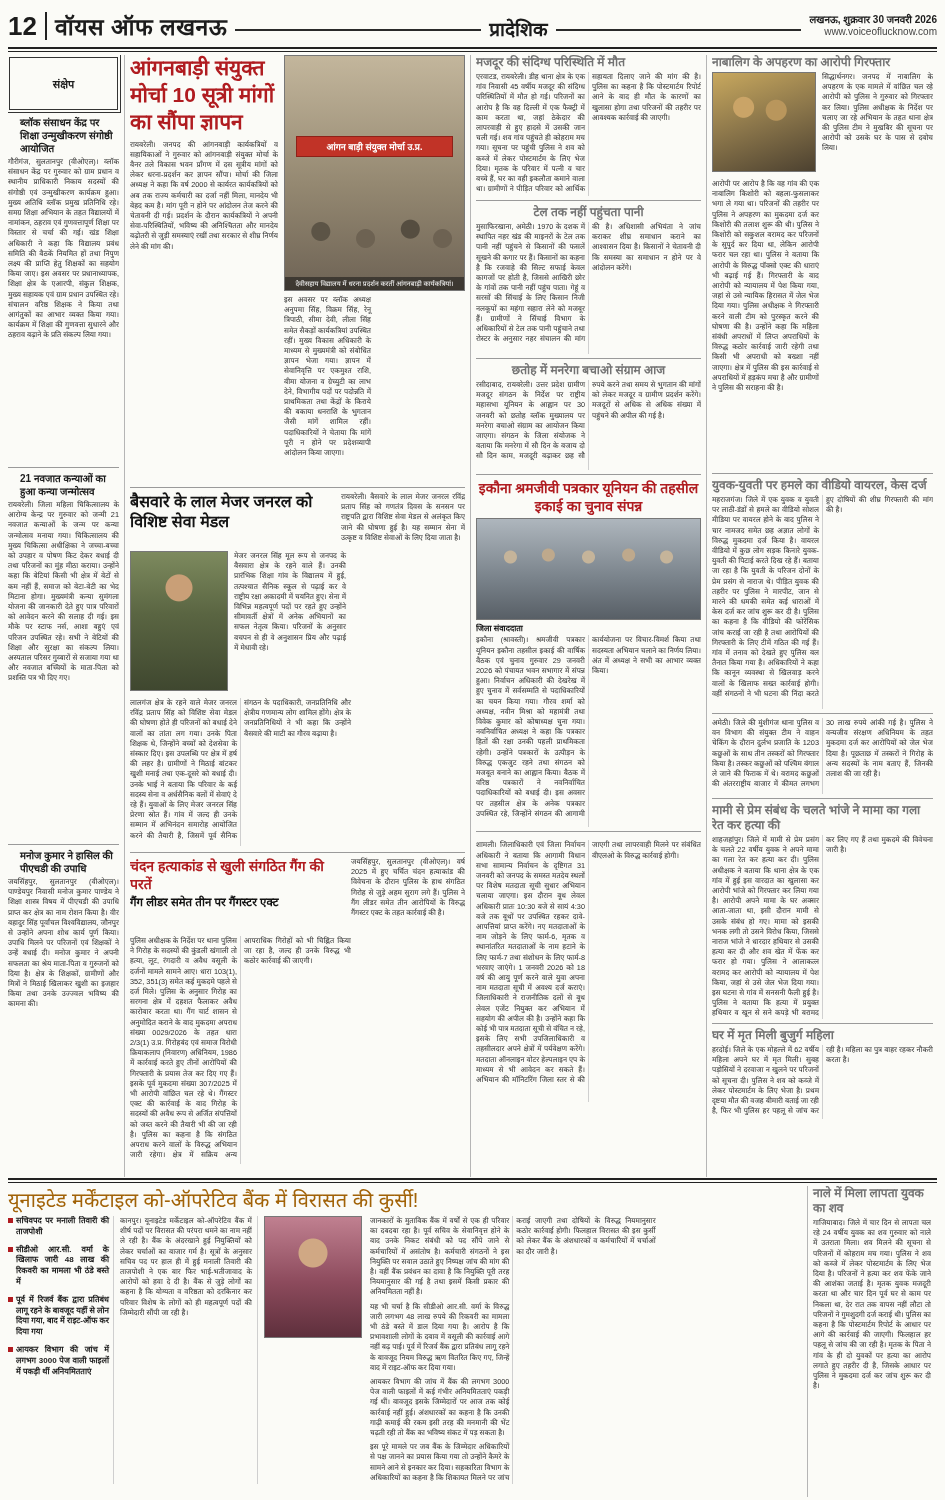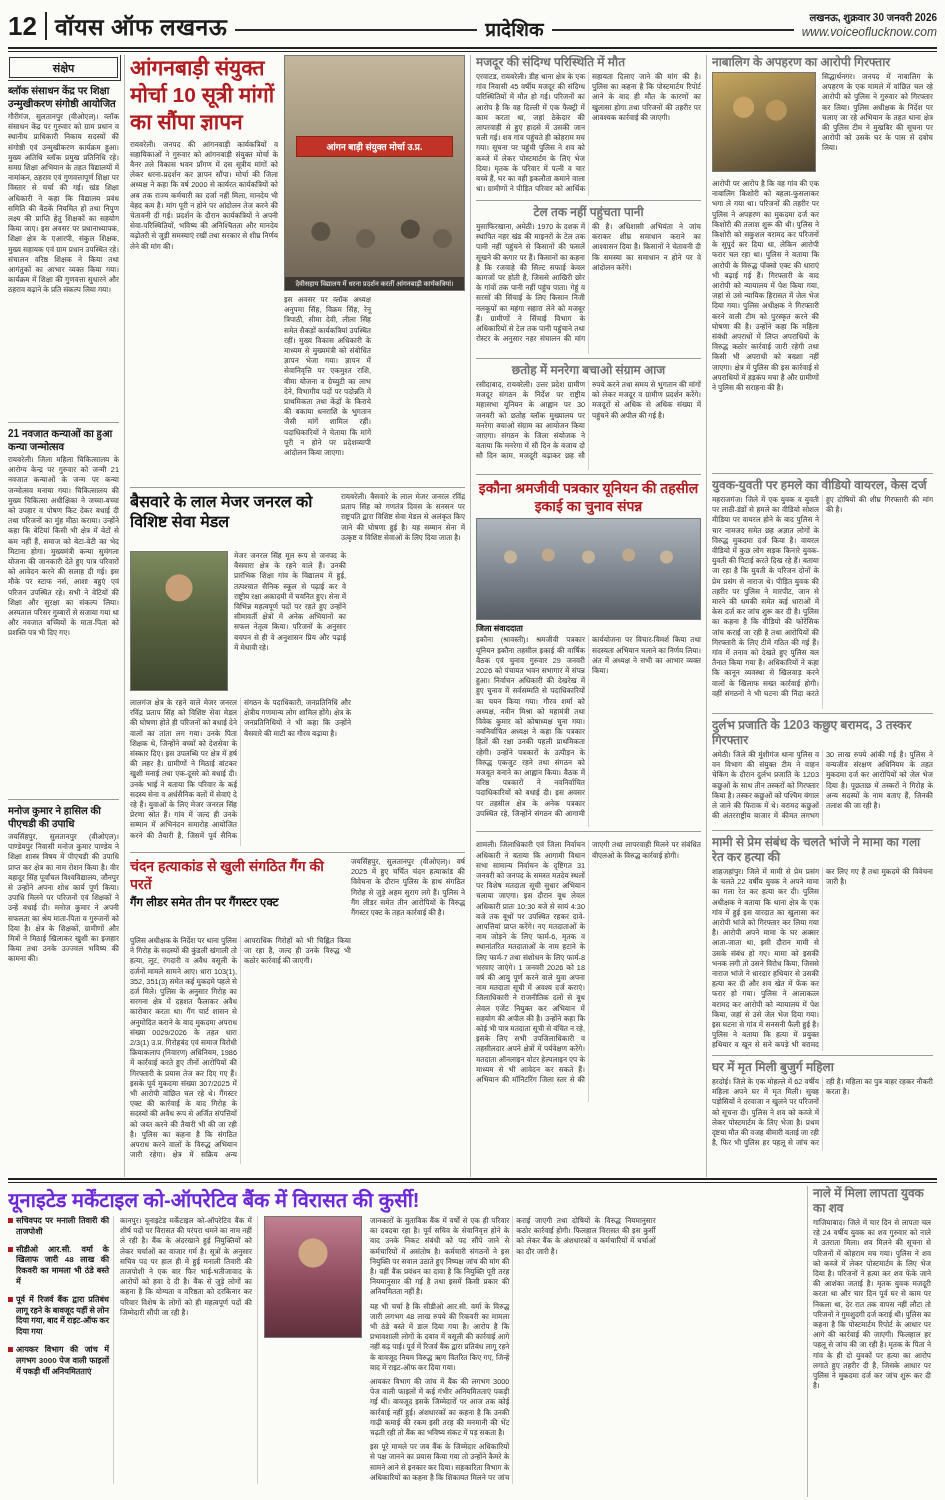--- a/index.html
+++ b/index.html
@@ -10,21 +10,21 @@
 
   
   .masthead { display:flex; align-items:center; gap:8px; height:40px; }
   .page-num { font-size:26px; font-weight:700; }
   .mh-divider { width:2px; height:28px; background:#222; }
   .paper-title { font-size:23px; font-weight:700; letter-spacing:.5px; white-space:nowrap; }
   .section-rule { flex:1; height:2px; background:#2a2a2a; margin-top:8px; }
   .section-title { font-size:19px; font-weight:700; margin-top:6px; white-space:nowrap; }
   .mh-right { text-align:right; line-height:1.25; white-space:nowrap; }
   .mh-date { font-size:10px; font-weight:700; }
-  .mh-web { font-size:12px; color:#444;font-style:italic; }
+  .mh-web { font-size:10px; color:#444; }
   .double-rule { border-top:2px solid #222; border-bottom:1px solid #222; height:5px; margin:1px 0 3px 0; }
 
   
   .main { display:flex; height:1122px; overflow:hidden; }
   .col { overflow:hidden; }
   .col + .col { border-left:1px solid #b5b5b5; padding-left:5px; }
   .col-briefs { width:116px; padding-right:5px; }
   .col-main { width:346px; padding-right:5px; }
   .col-mid  { width:236px; padding-right:5px; }
   .col-right{ width:227px; }
@@ -39,22 +39,22 @@
   .h-lg  { font-size:16px; font-weight:700; line-height:1.25; color:#141414; }
   .h-md  { font-size:14px; font-weight:700; line-height:1.3; }
   .h-sm  { font-size:12px; font-weight:700; line-height:1.25; color:#737373; margin-bottom:2px; }
   .h-red { color:#b01c20; }
   .h-center { text-align:center; }
   .subhead { font-size:11.5px; font-weight:700; color:#111; line-height:1.25; margin-top:2px; }
   .byline { font-size:8px; font-weight:700; color:#111; margin:2px 0; }
 
   
   .briefs-header { border:1px solid #333; box-shadow:0 0 0 2px #fbfbf7, 0 0 0 3px #333;
-                   margin:2px 1px 6px 1px; text-align:center; font-size:11px; font-weight:700; padding:2px 0; }
-  .brief-h { font-size:10px; font-weight:700; line-height:1.3; margin-bottom:2px; }
+                   margin:2px 1px 6px 1px; text-align:center; font-size:11px; font-weight:700; padding:18px 0; }
+  .brief-h { font-size:10px; font-weight:700; line-height:1.3; margin-bottom:2px;margin-left:12px; }
 
   
   .photo { position:relative; overflow:hidden; border:1px solid #777; background:#9a9a8c;padding-left:32px; }
   .ph-anganwadi { background:
       radial-gradient(circle at 20% 75%, #5c5446 0 9px, transparent 10px),
       radial-gradient(circle at 45% 78%, #6d6252 0 9px, transparent 10px),
       radial-gradient(circle at 70% 74%, #554d40 0 9px, transparent 10px),
       radial-gradient(circle at 88% 78%, #6d6252 0 9px, transparent 10px),
       linear-gradient(180deg,#c3b69c 0%, #948871 55%, #6e6355 100%); }
   .banner { position:absolute; left:6%; right:6%; top:34%; background:#c13327; color:#fff;
@@ -71,21 +71,21 @@
               radial-gradient(circle at 50% 38%, #c5b49a 0 6px, transparent 7px),
               radial-gradient(circle at 68% 36%, #bfa98c 0 6px, transparent 7px),
               radial-gradient(circle at 85% 38%, #c5b49a 0 6px, transparent 7px),
               linear-gradient(180deg,#aeb6bd 0%, #79828a 60%, #585f66 100%); }
   .ph-woman { background: radial-gradient(circle at 50% 30%, #d0a884 0 14px, transparent 15px),
               linear-gradient(180deg,#c08090 0%, #8c4a5c 55%, #5e2f3c 100%); }
 
   
   .bottom { height:311px; overflow:hidden; display:flex; margin-top:2px; }
   .bank { width:799px; padding-right:5px; overflow:hidden; }
-  .bank-h { font-size:20px; font-weight:700; color:#6d28d9; line-height:1.2; margin:2px 0 4px 0; }
+  .bank-h { font-size:20px; font-weight:400; color:#a16207; line-height:1.2; margin:2px 0 4px 0; }
   .bank-row { display:flex; gap:6px; height:268px; overflow:hidden; }
   .bullets { width:106px; border-right:1px solid #cfcfcf; padding-right:4px; }
   .bullet { font-size:8px; font-weight:700; line-height:1.35; margin-bottom:7px; padding-left:8px; position:relative; text-align:justify; }
   .bullet::before { content:""; position:absolute; left:0; top:2px; width:5px; height:5px; background:#b01c20; }
   .bank-lead { width:138px; border-right:1px solid #cfcfcf; padding-right:5px; }
   .bank-figcol { width:100px; }
   .bank-cols { flex:1; }
   .nala { width:124px; border-left:1px solid #b5b5b5; padding-left:5px; overflow:hidden; }
 
   .row { display:flex; gap:6px; overflow:hidden; }
@@ -222,21 +222,20 @@
       </section>
       <div class="hr"></div>
 
       <section class="story">
         <h3 class="h-sm">युवक-युवती पर हमले का वीडियो वायरल, केस दर्ज</h3>
         <div class="bt cols2" style="height:214px">महराजगंज। जिले में एक युवक व युवती पर लाठी-डंडों से हमले का वीडियो सोशल मीडिया पर वायरल होने के बाद पुलिस ने चार नामजद समेत छह अज्ञात लोगों के विरुद्ध मुकदमा दर्ज किया है। वायरल वीडियो में कुछ लोग सड़क किनारे युवक-युवती की पिटाई करते दिख रहे हैं। बताया जा रहा है कि युवती के परिजन दोनों के प्रेम प्रसंग से नाराज थे। पीड़ित युवक की तहरीर पर पुलिस ने मारपीट, जान से मारने की धमकी समेत कई धाराओं में केस दर्ज कर जांच शुरू कर दी है। पुलिस का कहना है कि वीडियो की फोरेंसिक जांच कराई जा रही है तथा आरोपियों की गिरफ्तारी के लिए टीमें गठित की गई हैं। गांव में तनाव को देखते हुए पुलिस बल तैनात किया गया है। अधिकारियों ने कहा कि कानून व्यवस्था से खिलवाड़ करने वालों के खिलाफ सख्त कार्रवाई होगी। वहीं संगठनों ने भी घटना की निंदा करते हुए दोषियों की शीघ्र गिरफ्तारी की मांग की है।</div>
       </section>
       <div class="hr"></div>
 
       <section class="story">
-        <h3 class="h-sm">दुर्लभ प्रजाति के 1203 कछुए बरामद, 3 तस्कर गिरफ्तार</h3>
         <div class="bt cols2" style="height:76px">अमेठी। जिले की मुंशीगंज थाना पुलिस व वन विभाग की संयुक्त टीम ने वाहन चेकिंग के दौरान दुर्लभ प्रजाति के 1203 कछुओं के साथ तीन तस्करों को गिरफ्तार किया है। तस्कर कछुओं को पश्चिम बंगाल ले जाने की फिराक में थे। बरामद कछुओं की अंतरराष्ट्रीय बाजार में कीमत लगभग 30 लाख रुपये आंकी गई है। पुलिस ने वन्यजीव संरक्षण अधिनियम के तहत मुकदमा दर्ज कर आरोपियों को जेल भेज दिया है। पूछताछ में तस्करों ने गिरोह के अन्य सदस्यों के नाम बताए हैं, जिनकी तलाश की जा रही है।</div>
       </section>
       <div class="hr"></div>
 
       <section class="story">
         <h3 class="h-sm">मामी से प्रेम संबंध के चलते भांजे ने मामा का गला रेत कर हत्या की</h3>
         <div class="bt cols2" style="height:184px">शाहजहांपुर। जिले में मामी से प्रेम प्रसंग के चलते 22 वर्षीय युवक ने अपने मामा का गला रेत कर हत्या कर दी। पुलिस अधीक्षक ने बताया कि थाना क्षेत्र के एक गांव में हुई इस वारदात का खुलासा कर आरोपी भांजे को गिरफ्तार कर लिया गया है। आरोपी अपने मामा के घर अक्सर आता-जाता था, इसी दौरान मामी से उसके संबंध हो गए। मामा को इसकी भनक लगी तो उसने विरोध किया, जिससे नाराज भांजे ने धारदार हथियार से उसकी हत्या कर दी और शव खेत में फेंक कर फरार हो गया। पुलिस ने आलाकत्ल बरामद कर आरोपी को न्यायालय में पेश किया, जहां से उसे जेल भेज दिया गया। इस घटना से गांव में सनसनी फैली हुई है। पुलिस ने बताया कि हत्या में प्रयुक्त हथियार व खून से सने कपड़े भी बरामद कर लिए गए हैं तथा मुकदमे की विवेचना जारी है।</div>
       </section>
       <div class="hr"></div>
 

